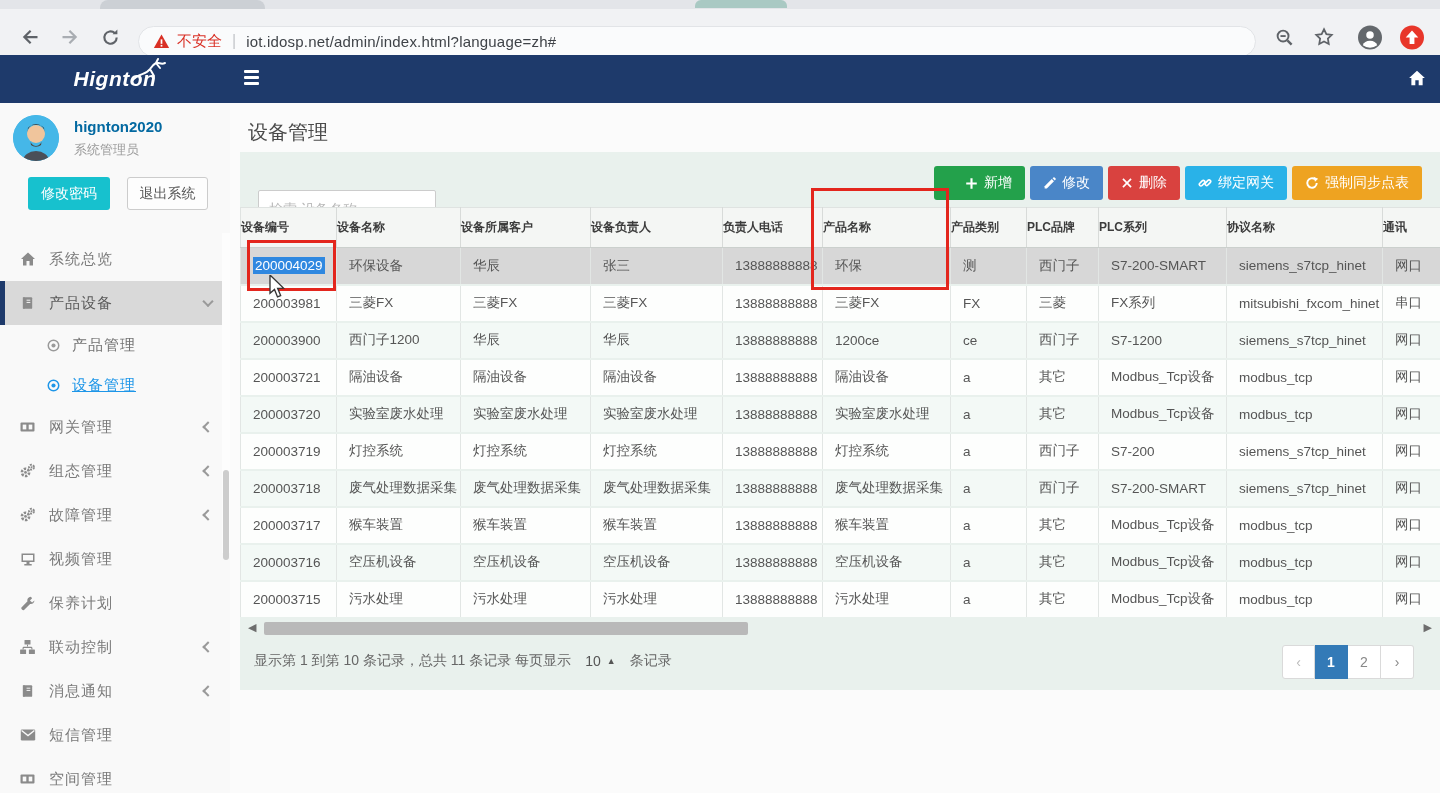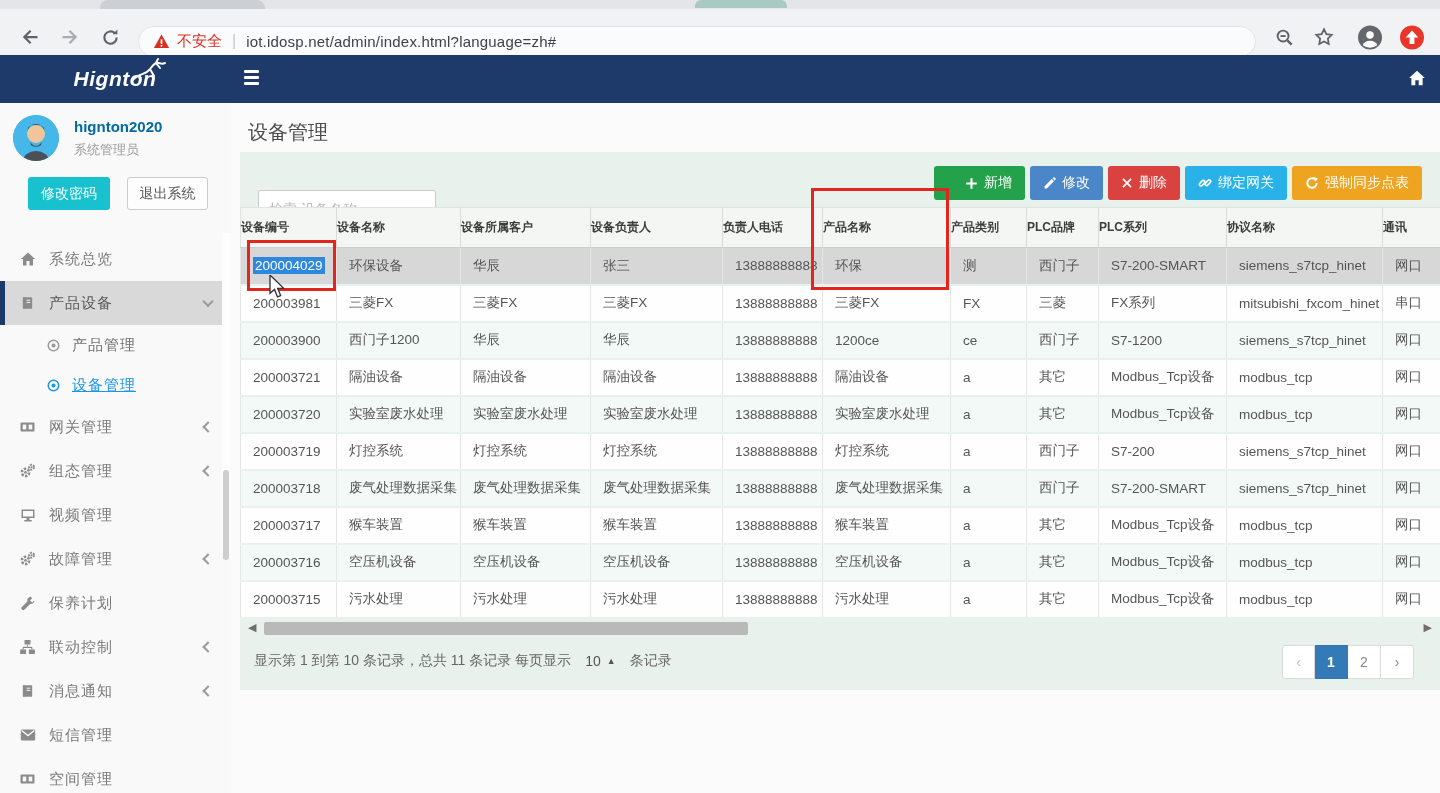--- a/index.html
+++ b/index.html
@@ -256,40 +256,40 @@
               <circle cx="6" cy="9.4" r="1.4" fill="currentColor"></circle>
               <circle cx="12" cy="4.2" r="2.4" fill="none" stroke="currentColor" stroke-width="2" stroke-dasharray="1.8 1.1"></circle>
               <circle cx="12" cy="4.2" r="0.9" fill="currentColor"></circle>
             </svg>
           </span>
           <span class="menu-label">组态管理</span>
           <span class="chev left"></span>
         </div>
         <div class="menu-item">
           <span class="icon">
+            <svg width="17" height="16" viewBox="0 0 16 16">
+              <circle cx="6" cy="9.4" r="3.6" fill="none" stroke="currentColor" stroke-width="2.6" stroke-dasharray="2.4 1.3"></circle>
+              <circle cx="6" cy="9.4" r="1.4" fill="currentColor"></circle>
+              <circle cx="12" cy="4.2" r="2.4" fill="none" stroke="currentColor" stroke-width="2" stroke-dasharray="1.8 1.1"></circle>
+              <circle cx="12" cy="4.2" r="0.9" fill="currentColor"></circle>
+            </svg>
+          </span>
+          <span class="menu-label">故障管理</span>
+          <span class="chev left"></span>
+        </div>
+        <div class="menu-item">
+          <span class="icon">
             <svg width="16" height="16" viewBox="0 0 16 16">
               <path d="M1.5 2.5 h13 v8.5 h-13z" fill="currentColor"></path>
               <rect x="3" y="4" width="10" height="5.5" fill="#f9f9f9"></rect>
               <rect x="6.5" y="11" width="3" height="2" fill="currentColor"></rect>
               <rect x="4.3" y="13" width="7.4" height="1.5" fill="currentColor"></rect>
             </svg>
           </span>
           <span class="menu-label">视频管理</span>
-        </div>
-        <div class="menu-item">
-          <span class="icon">
-            <svg width="17" height="16" viewBox="0 0 16 16">
-              <circle cx="6" cy="9.4" r="3.6" fill="none" stroke="currentColor" stroke-width="2.6" stroke-dasharray="2.4 1.3"></circle>
-              <circle cx="6" cy="9.4" r="1.4" fill="currentColor"></circle>
-              <circle cx="12" cy="4.2" r="2.4" fill="none" stroke="currentColor" stroke-width="2" stroke-dasharray="1.8 1.1"></circle>
-              <circle cx="12" cy="4.2" r="0.9" fill="currentColor"></circle>
-            </svg>
-          </span>
-          <span class="menu-label">故障管理</span>
-          <span class="chev left"></span>
         </div>
         <div class="menu-item">
           <span class="icon">
             <svg width="15" height="16" viewBox="0 0 16 16">
               <path d="M11.5 1.2 a3.8 3.8 0 0 0 -3.5 5 L2.3 11.9 a2 2 0 1 0 2.8 2.8 L10.8 9 A3.8 3.8 0 0 0 15.4 5.4 l-2.5 2.1 -2.3-2.3 2.3-2.4 a3.8 3.8 0 0 0 -1.4 -1.6z" fill="currentColor"></path>
             </svg>
           </span>
           <span class="menu-label">保养计划</span>
         </div>
         <div class="menu-item">

